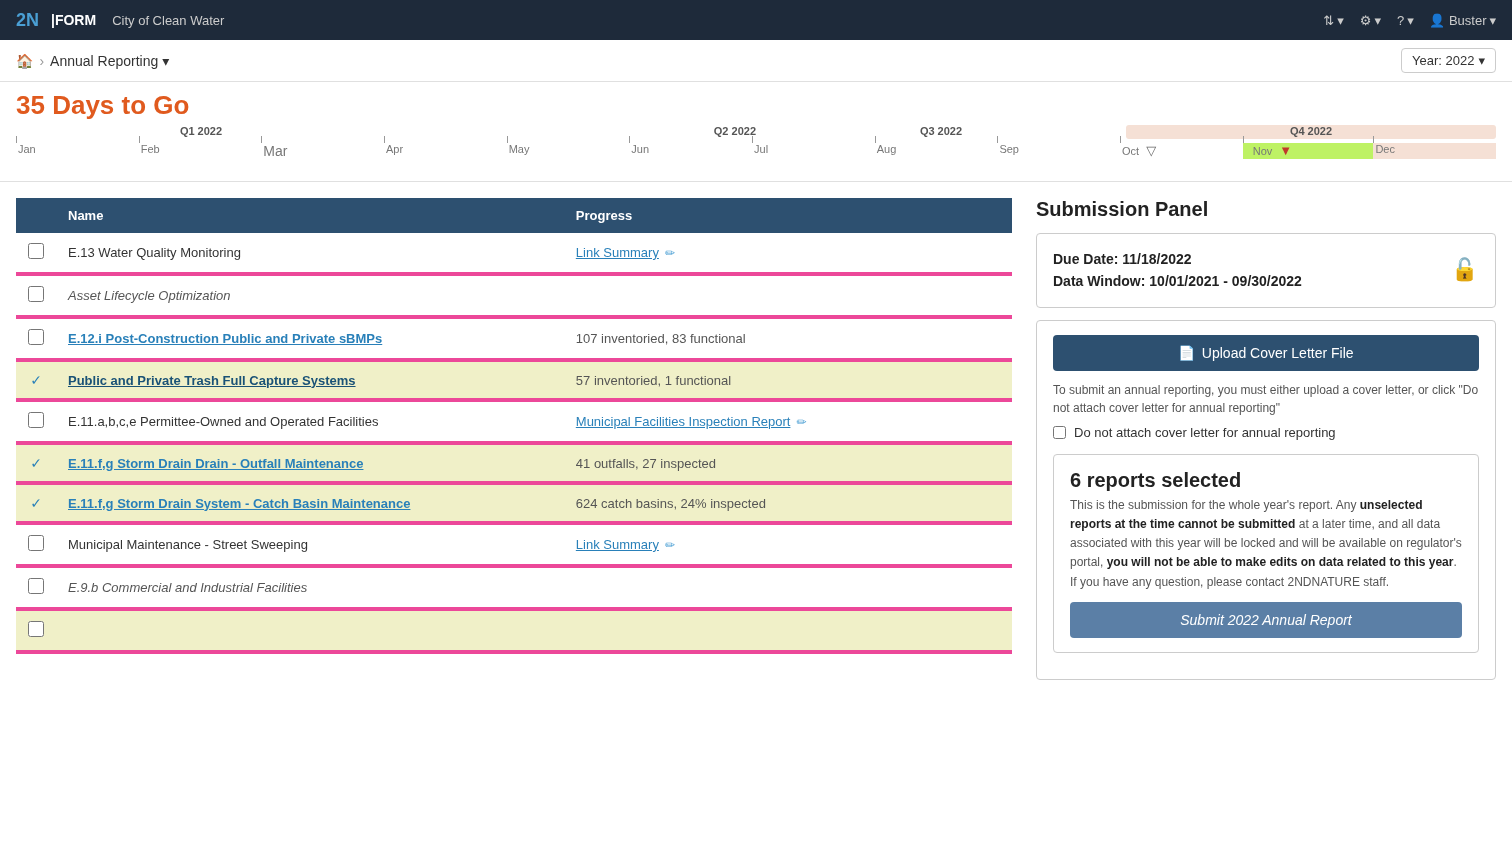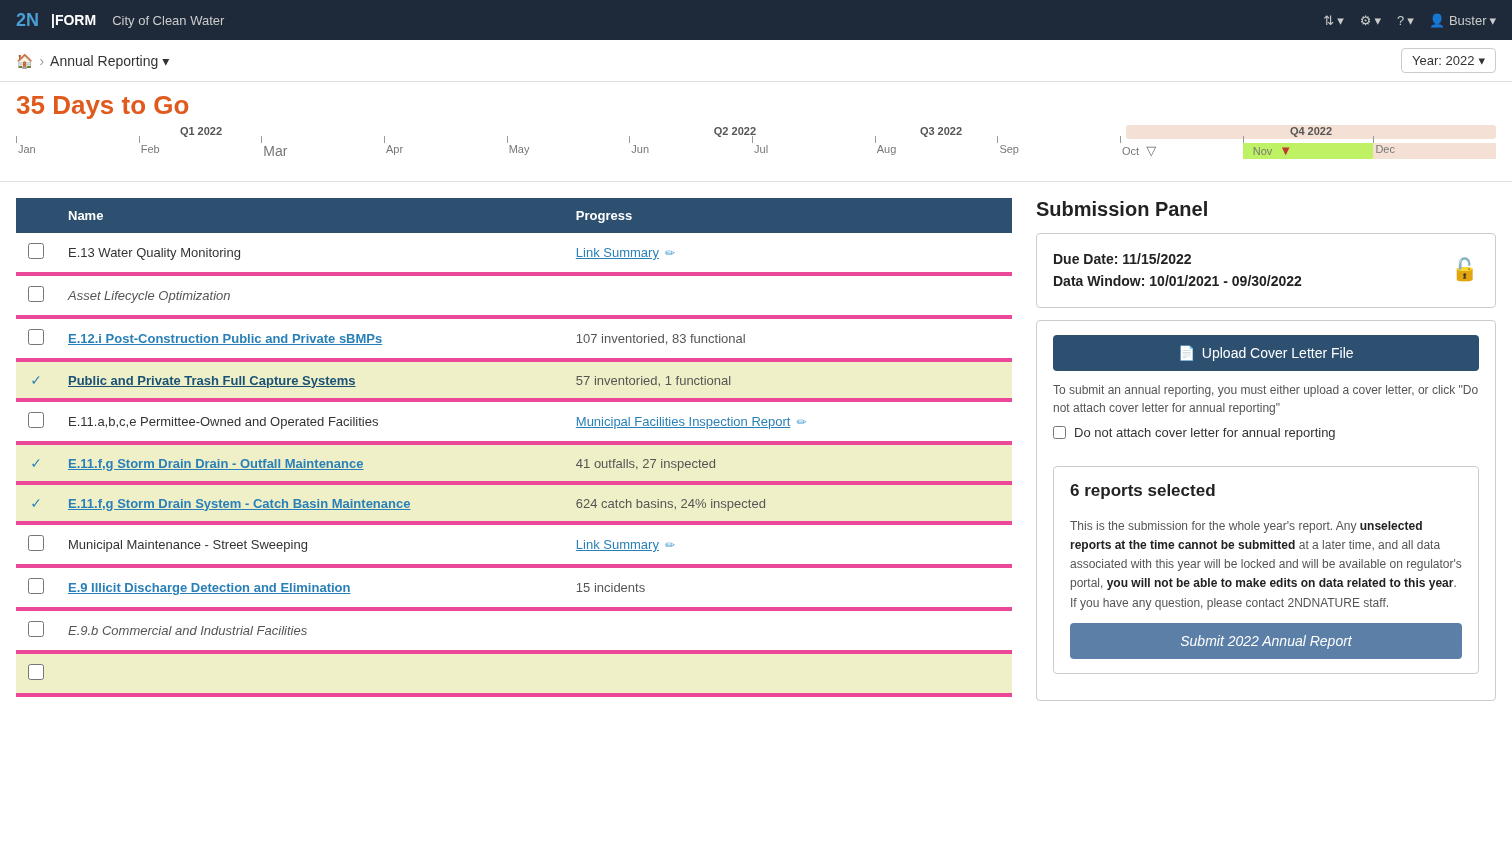--- a/index.html
+++ b/index.html
@@ -138,30 +138,30 @@
       gap: 6px;
       margin-bottom: 10px;
     }
 
     .cover-letter-note {
       font-size: 12px;
       color: #555;
       margin-bottom: 8px;
       line-height: 1.5;
     }
-    .no-cover-letter { display: flex; align-items: center; gap: 8px; font-size: 13px; margin-bottom: 26px; }
+    .no-cover-letter { display: flex; align-items: center; gap: 8px; font-size: 13px; margin-bottom: 14px; }
     .no-cover-letter input { cursor: pointer; }
 
     .reports-selected-box {
       border: 1px solid #ccc;
       border-radius: 4px;
       padding: 14px 16px;
       margin-bottom: 12px;
     }
-    .reports-count { font-size: 17px; font-weight: bold; color: #222; margin-bottom: 16px; }
+    .reports-count { font-size: 20px; font-weight: bold; color: #222; margin-bottom: 4px; }
     .reports-desc { font-size: 12px; color: #555; line-height: 1.6; }
     .reports-desc strong { font-weight: bold; color: #222; }
 
     .submit-btn {
       width: 100%;
       background: #5b7fa6;
       color: #fff;
       border: none;
       border-radius: 4px;
       padding: 10px;
@@ -312,43 +312,38 @@
             <td><span class="row-name link">E.11.f,g Storm Drain System - Catch Basin Maintenance</span></td>
             <td><span class="row-progress">624 catch basins, 24% inspected</span></td>
           </tr>
           <tr class="table-row">
             <td style="text-align: center;"><input type="checkbox" class="row-checkbox" style=""></td>
             <td><span class="row-name">Municipal Maintenance - Street Sweeping</span></td>
             <td><span class="link-summary">Link Summary</span><span class="edit-icon">✏</span></td>
           </tr>
           <tr class="table-row">
             <td style="text-align: center;"><input type="checkbox" class="row-checkbox" style=""></td>
-            <td><span class="row-name link">E.9 Illicit Discharge Detection and Elimination</span></td>
-            <td><span class="row-progress">15 incidents</span></td>
-          </tr>
-          <tr class="table-row">
-            <td style="text-align: center;"><input type="checkbox" class="row-checkbox" style=""></td>
             <td><span class="row-name italic">E.9.b Commercial and Industrial Facilities</span></td>
             <td></td>
           </tr>
           <tr class="table-row highlighted">
             <td style="text-align: center;"><input type="checkbox" class="row-checkbox" style=""></td>
             <td><span class="row-name"></span></td>
             <td></td>
           </tr>
         </tbody>
     </table>
   </div>
 
   <div class="right-panel">
     <h2 class="submission-title">Submission Panel</h2>
 
     <div class="due-date-box">
       <div>
-        <div class="due-date-text">Due Date: 11/15/2022</div>
+        <div class="due-date-text">Due Date: 11/18/2022</div>
         <div class="due-date-text">Data Window: 10/01/2021 - 09/30/2022</div>
       </div>
       <span class="lock-icon">🔓</span>
     </div>
 
     <div class="submission-panel-inner">
       <button class="upload-btn">
         <span>📄</span>
         <span>Upload Cover Letter File</span>
       </button>

